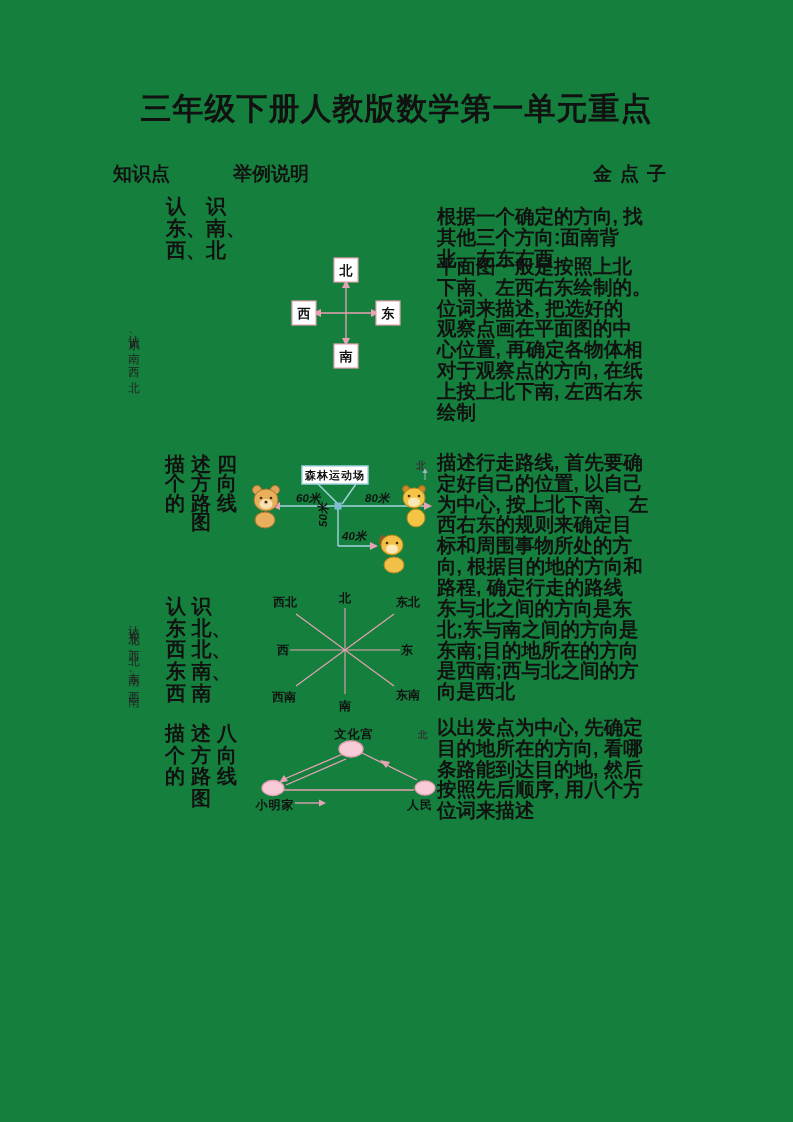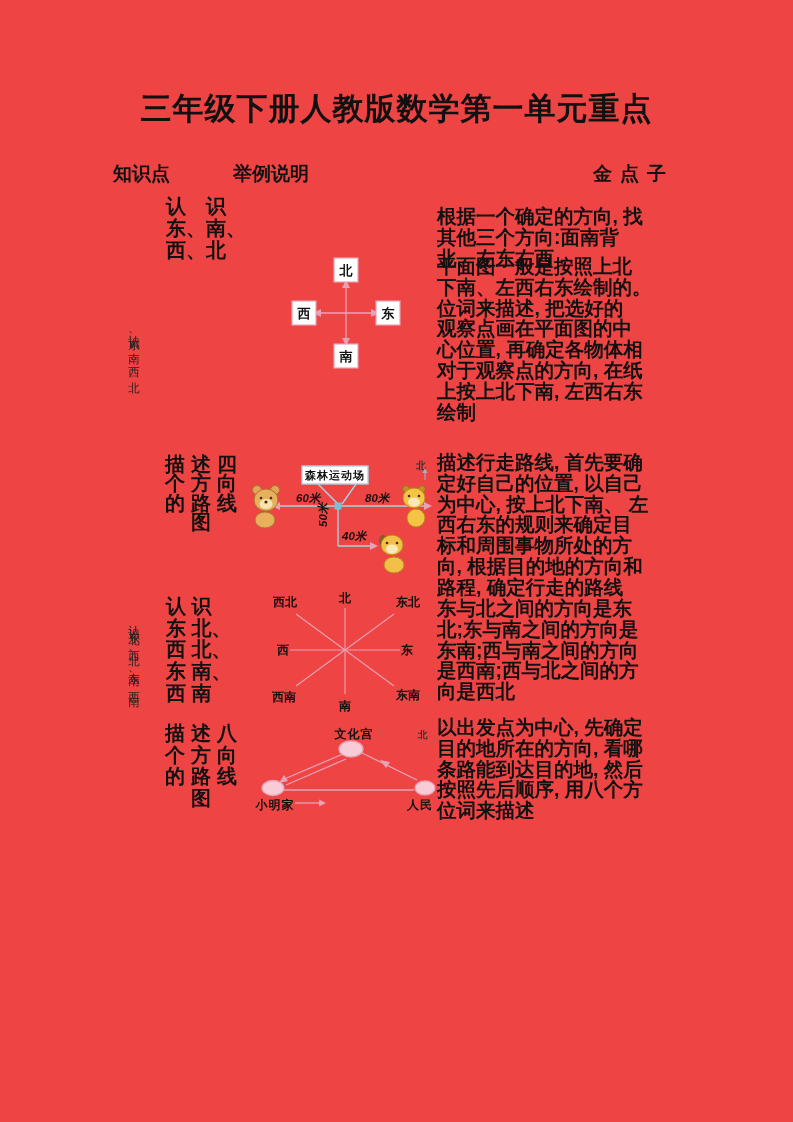--- a/index.html
+++ b/index.html
@@ -1,19 +1,19 @@
 <!DOCTYPE html>
 <html style="--pink: #e8a2b5; --blue: #a5d3e3; --nodefill: #f7ccd6; --text: #111111;"><head>
 <meta charset="utf-8">
 <style>
   :root{
     --pink:#e8a2b5; --blue:#a5d3e3; --nodefill:#f7ccd6; --text:#111111;
   }
   html,body{margin:0;padding:0;background:#ffffff;}
-  .page{position:relative;width:793px;height:1122px;background:#ef4444;overflow:hidden;
+  .page{position:relative;width:793px;height:1122px;background:#15803d;overflow:hidden;
         font-family:"Liberation Sans",sans-serif;color:var(--text);}
   .abs{position:absolute;}
   .title{top:88px;left:0;width:793px;text-align:center;font-size:31px;font-weight:bold;letter-spacing:1px;}
   .colhead{top:161px;font-size:19px;font-weight:bold;white-space:nowrap;}
   .kp{font-size:20px;font-weight:bold;white-space:pre-line;}
   .kp-c{text-align:center;letter-spacing:6px;width:92px;left:158px;}
   .kp-l{text-align:left;left:166px;width:96px;}
   .tip{left:437px;width:300px;font-size:19.5px;font-weight:bold;line-height:20.8px;white-space:pre-line;}
   .vlabel{writing-mode:vertical-rl;text-orientation:upright;font-family:"Liberation Serif",serif;
           font-size:11.5px;color:#222;left:125px;width:16px;}
@@ -77,21 +77,21 @@
 绘制</div>
   <div class="abs tip" style="top:452px;">描述行走路线, 首先要确
 定好自己的位置, 以自己
 为中心, 按上北下南、 左
 西右东的规则来确定目
 标和周围事物所处的方
 向, 根据目的地的方向和
 路程, 确定行走的路线</div>
   <div class="abs tip" style="top:598px;">东与北之间的方向是东
 北;东与南之间的方向是
-东南;西与南之间的方向
+东南;目的地所在的方向
 是西南;西与北之间的方
 向是西北</div>
   <div class="abs tip" style="top:717px;">以出发点为中心, 先确定
 目的地所在的方向, 看哪
 条路能到达目的地, 然后
 按照先后顺序, 用八个方
 位词来描述</div>
 
   <svg class="abs" style="left:285px;top:254px;" width="122" height="118" viewBox="0 0 122 118">
     <line class="pink-line" x1="61" y1="32" x2="61" y2="86"></line>

